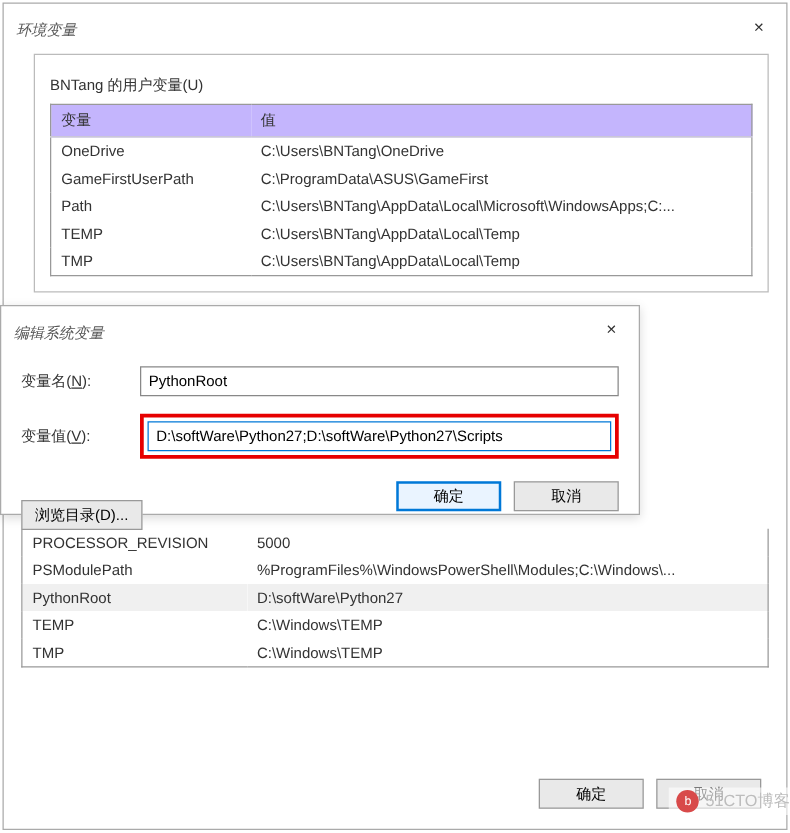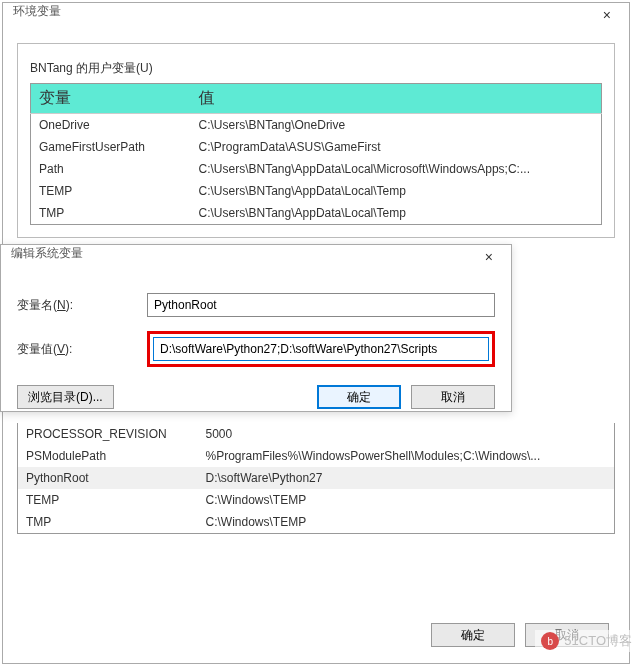--- a/index.html
+++ b/index.html
@@ -8,36 +8,36 @@
   font-size: 12px;
   background: #fff;
   width: 632px;
   height: 666px;
   position: relative;
   overflow: hidden;
   color: #000;
 }
 .win { border: 1px solid #aaa; background: #fff; position: absolute; }
 .titlebar {
-  height: 30px; display: flex; align-items: flex-start; justify-content: space-between;
-  padding: 0 8px 0 10px; font-size: 12px; color: #555;
+  height: 30px; display: flex; align-items: flex-end; justify-content: space-between;
+  padding: 0 8px 0 10px; font-size: 12px; color: #555; font-style: italic;
 }
 .close-x { font-size: 14px; color: #333; padding: 4px 10px; cursor: default; }
 .group-label { font-size: 12px; color: #333; padding: 6px 0 6px 0; }
 .tbl {
   border: 1px solid #999; width: 100%; border-collapse: collapse; background: #fff;
 }
 .tbl th {
-  text-align: left; font-weight: normal; padding: 4px 8px; font-size: 16px;
-  background: #5eead4; border-bottom: 1px solid #ccc; color: #333;
+  text-align: left; font-weight: normal; padding: 4px 8px; font-size: 12px;
+  background: #c4b5fd; border-bottom: 1px solid #ccc; color: #333;
 }
 .tbl td { padding: 4px 8px; font-size: 12px; color: #333; white-space: nowrap; overflow: hidden; text-overflow: ellipsis; max-width: 380px; }
 .tbl tr.highlight td { background: #f0f0f0; }
-.inner-frame { border: 1px solid #bbb; margin: 4px 14px 10px 14px; padding: 10px 12px 12px 12px; }
-.form-row { display: flex; align-items: center; margin: 10px 0 14px 0; gap: 35px; }
+.inner-frame { border: 1px solid #bbb; margin: 4px 14px 10px 24px; padding: 10px 12px 12px 12px; }
+.form-row { display: flex; align-items: center; margin: 10px 0 14px 0; }
 .form-row .lbl { width: 95px; font-size: 12px; color: #333; }
 .form-row .u { text-decoration: underline; }
 .txt {
   flex: 1; height: 24px; border: 1px solid #888; padding: 2px 6px; font-size: 12px;
   font-family: inherit; outline: none;
 }
 .txt.focus { border: 1px solid #0078d7; }
 .redbox { border: 3px solid #e60000; padding: 3px; flex: 1; display: flex; }
 .btn {
   height: 24px; min-width: 84px; padding: 0 10px; border: 1px solid #999;
@@ -146,21 +146,21 @@
     </div>
     <div class="form-row">
       <div class="lbl"><span>变量值(</span><span class="u">V</span><span>):</span></div>
       <div class="redbox">
         <input class="txt focus" type="text" value="D:\softWare\Python27;D:\softWare\Python27\Scripts" style="">
       </div>
     </div>
   </div>
 
   <div class="btn-row left-right" style="padding:4px 16px 10px 16px;">
-    <div style="display:flex; gap:24px;">
+    <div style="display:flex; gap:24px;margin-top:15px;">
       <button class="btn">浏览目录(D)...</button>
     </div>
     <div style="display:flex; gap:10px;">
       <button class="btn primary">确定</button>
       <button class="btn">取消</button>
     </div>
   </div>
 </div>
 
 <div class="watermark">

